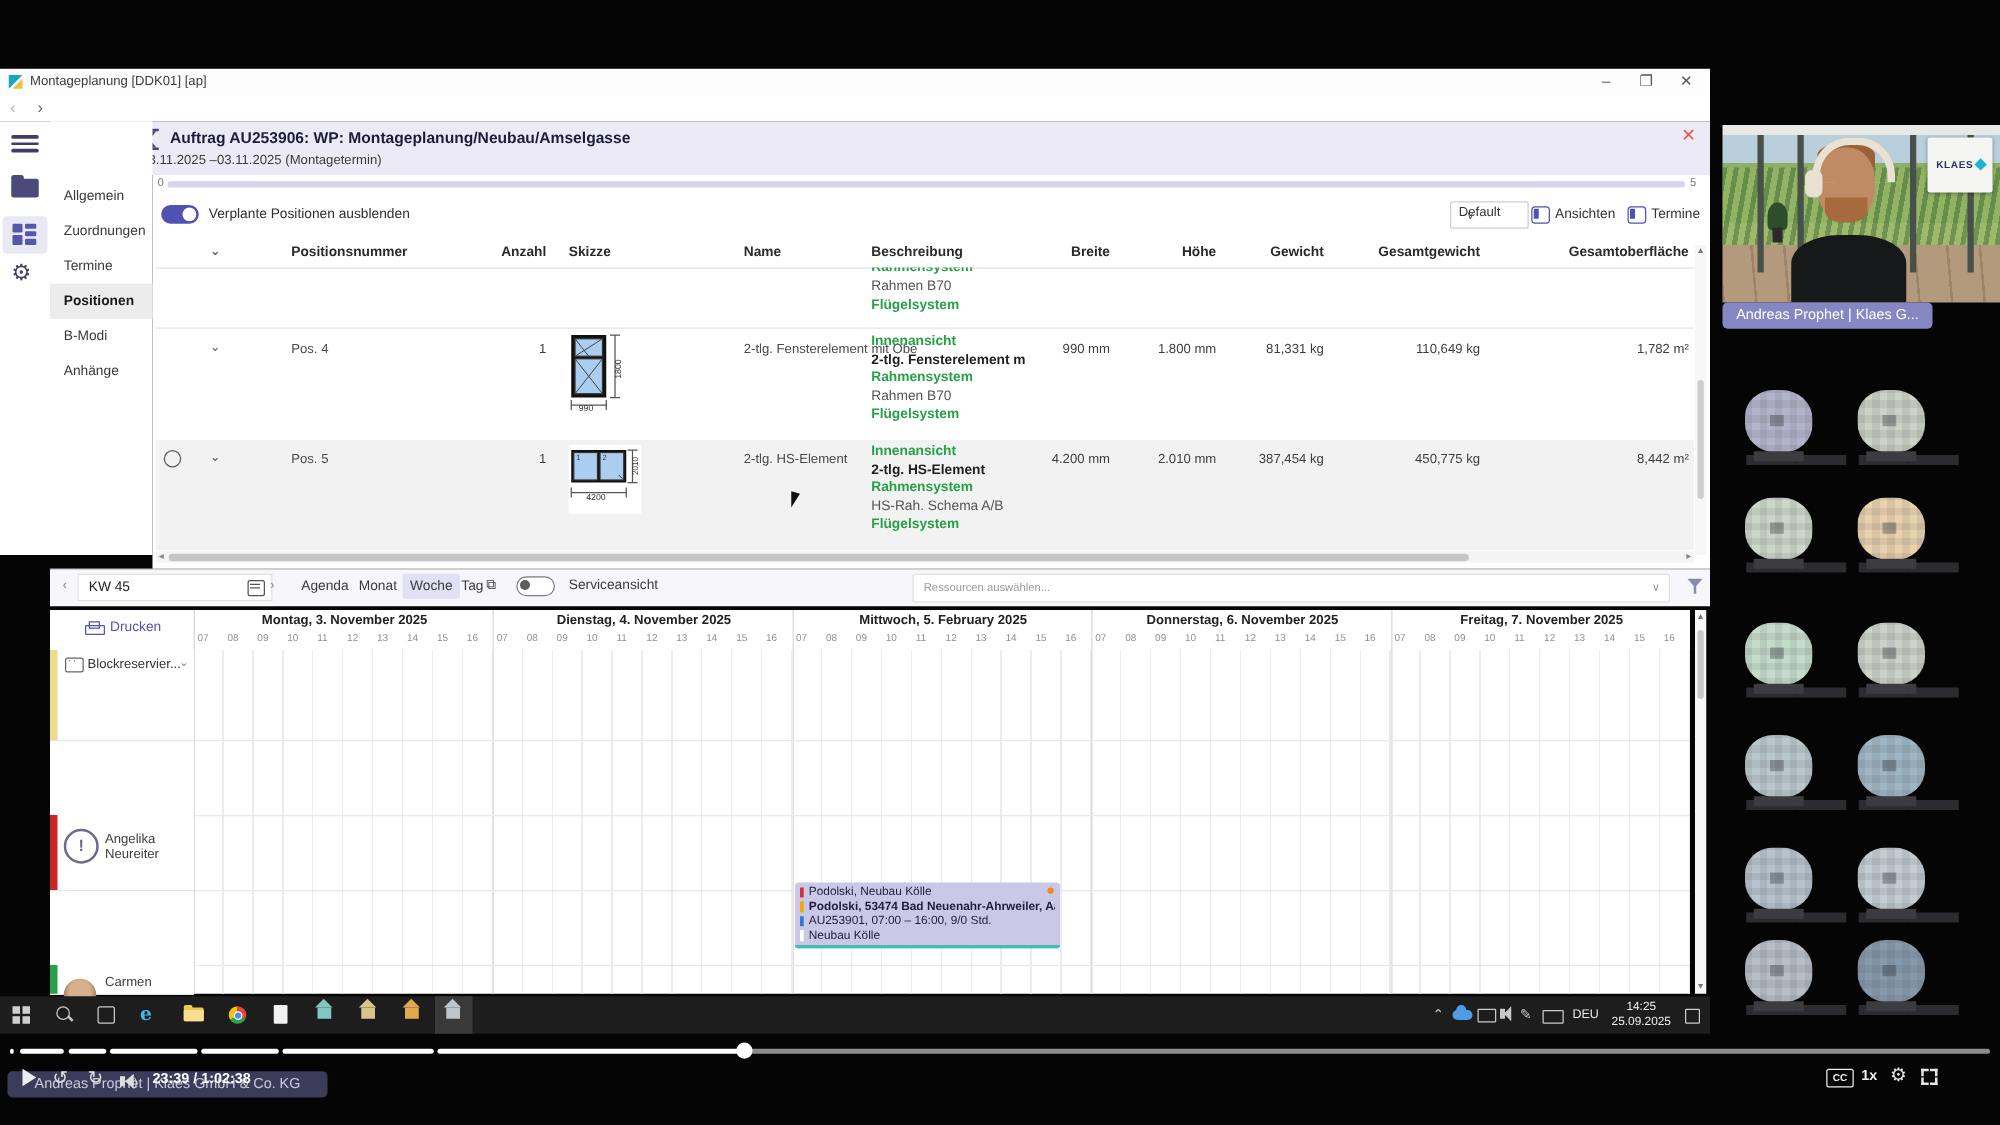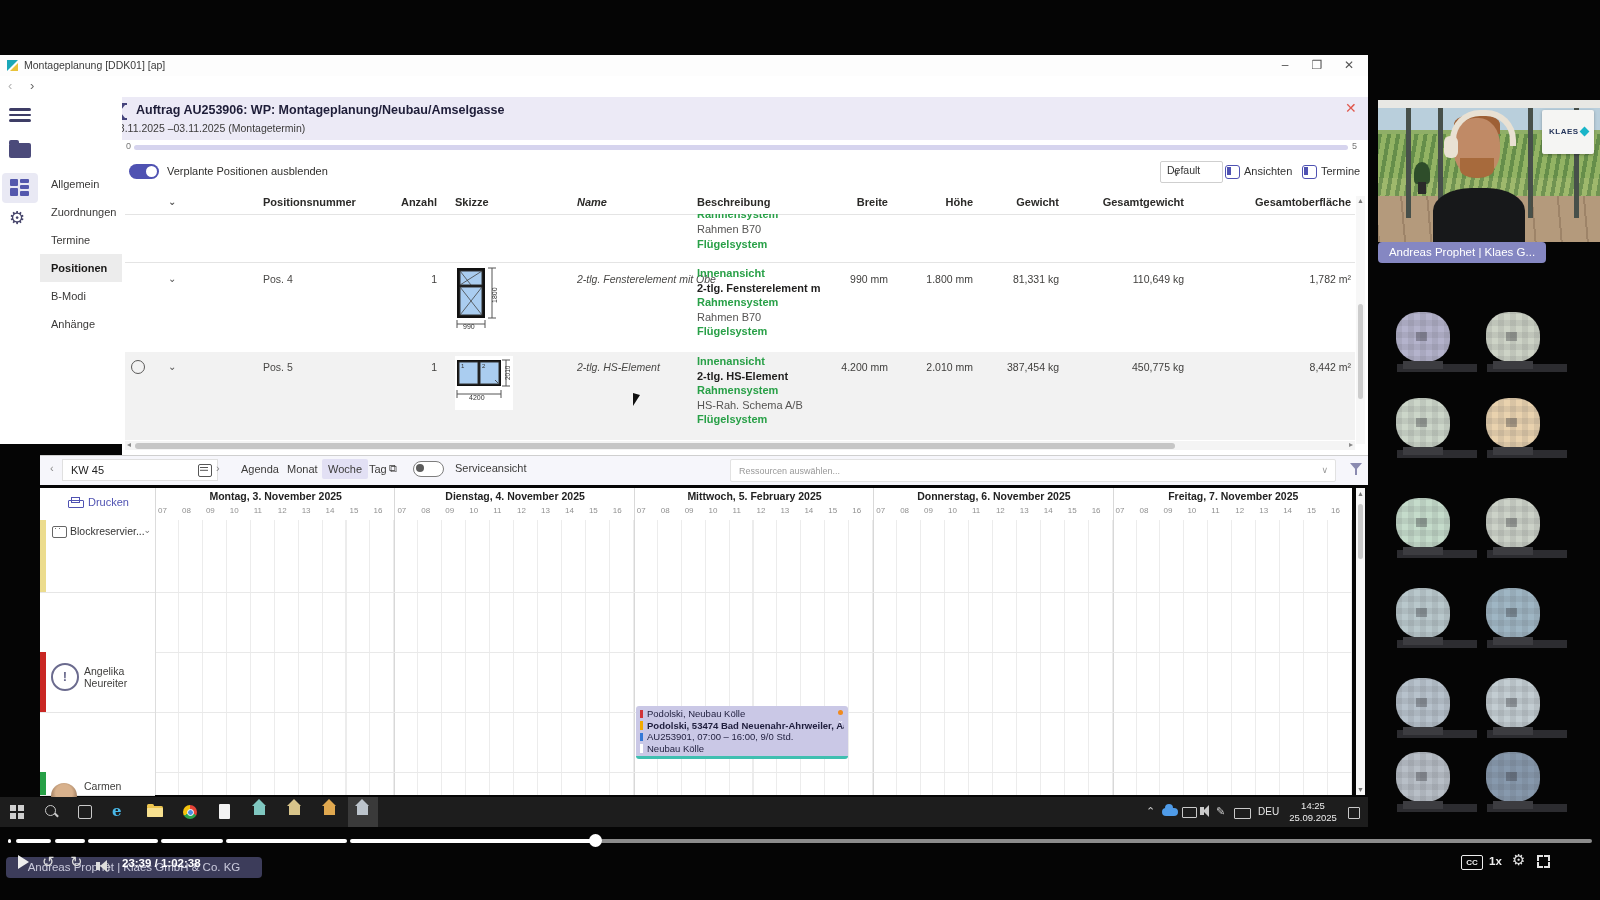--- a/index.html
+++ b/index.html
@@ -32,42 +32,42 @@
   .burger:after{content:"";left:0;top:11px;}
   .folder-ic{left:9px;top:143px;width:22px;height:15px;background:#4b4a7a;border-radius:2px;}
   .folder-ic:before{content:"";position:absolute;left:0;top:-3px;width:10px;height:4px;background:#4b4a7a;border-radius:2px 2px 0 0;}
   .mod-tile{left:2px;top:173px;width:36px;height:30px;background:#e9e9f4;border-radius:4px;}
   .mod-ic{left:10px;top:179px;width:19px;height:17px;}
   .mod-ic span{position:absolute;background:#5458ad;border-radius:1px;}
   .gear-ic{left:9px;top:208px;font-size:18px;color:#45446a;line-height:20px;}
   .sidebar{left:40px;top:97px;width:82px;height:347px;background:#fff;}
   .side-item{position:relative;height:28px;line-height:28px;padding-left:11px;font-size:11px;color:#3a3938;cursor:default;}
   .side-item.active{background:#ececec;font-weight:bold;color:#191817;}
-  #sidebar-items{position:absolute;left:0;top:46px;width:82px;margin-top:27px;}
+  #sidebar-items{position:absolute;left:0;top:46px;width:82px;}
 
   
   .content-bg{left:122px;top:140px;width:1246px;height:315px;background:#fff;}
   .slider-lbl{top:141px;font-size:9px;color:#777;}
   .slider-bar{left:134px;top:145px;width:1214px;height:5px;background:#d6d4ee;border-radius:3px;}
   .toggle-on{left:129px;top:164px;width:30px;height:15px;background:#4f52b2;border-radius:9px;}
   .toggle-on:before{content:"";position:absolute;right:2px;top:2px;width:11px;height:11px;background:#fff;border-radius:50%;}
   .toggle-lbl{left:167px;top:165px;font-size:11px;color:#2f2e2c;}
   .default-dd{left:1160px;top:161px;width:54px;height:20px;border:1px solid #cfcfcf;border-radius:2px;background:#fff;font-size:10.5px;color:#333;line-height:20px;padding-left:7px;}
   .default-dd span{margin-left:5px;color:#555;font-size:9px;}
   .mini-ic{top:165px;width:13px;height:12px;border:1.4px solid #4f52b2;border-radius:3px;}
   .mini-ic.fill:before{content:"";position:absolute;left:1px;top:1px;width:4px;height:8px;background:#4f52b2;}
   .tb-btn-lbl{top:165px;font-size:11px;color:#333;}
 
   .thead{left:125px;top:196px;width:1230px;height:18px;font-weight:bold;font-size:11px;color:#2b2a28;}
   .col{position:absolute;white-space:nowrap;}
   .c-chev{left:43px;top:0;color:#555;font-size:10px;}
-  .c-pos{left:102px;padding-left:36px;}
+  .c-pos{left:72px;padding-left:36px;}
   .c-anz{left:240px;width:72px;text-align:right;}
   .c-skz{left:330px;}
-  .c-name{left:452px;font-style:italic;}
+  .c-name{left:470px;}
   .c-des{left:572px;}
   .c-bre{left:663px;width:100px;text-align:right;}
   .c-hoe{left:748px;width:100px;text-align:right;}
   .c-gew{left:814px;width:120px;text-align:right;}
   .c-gg{left:939px;width:120px;text-align:right;}
   .c-go{left:1058px;width:120px;text-align:right;padding-left:48px;}
   .trow{left:125px;width:1230px;font-size:10.5px;color:#4a4947;}
   .row-sep{left:125px;width:1230px;height:1px;background:#e4e4e4;}
   .desc-line{font-size:11px;line-height:14.5px;white-space:nowrap;}
   .desc-line.green{color:#28a047;font-weight:bold;}

